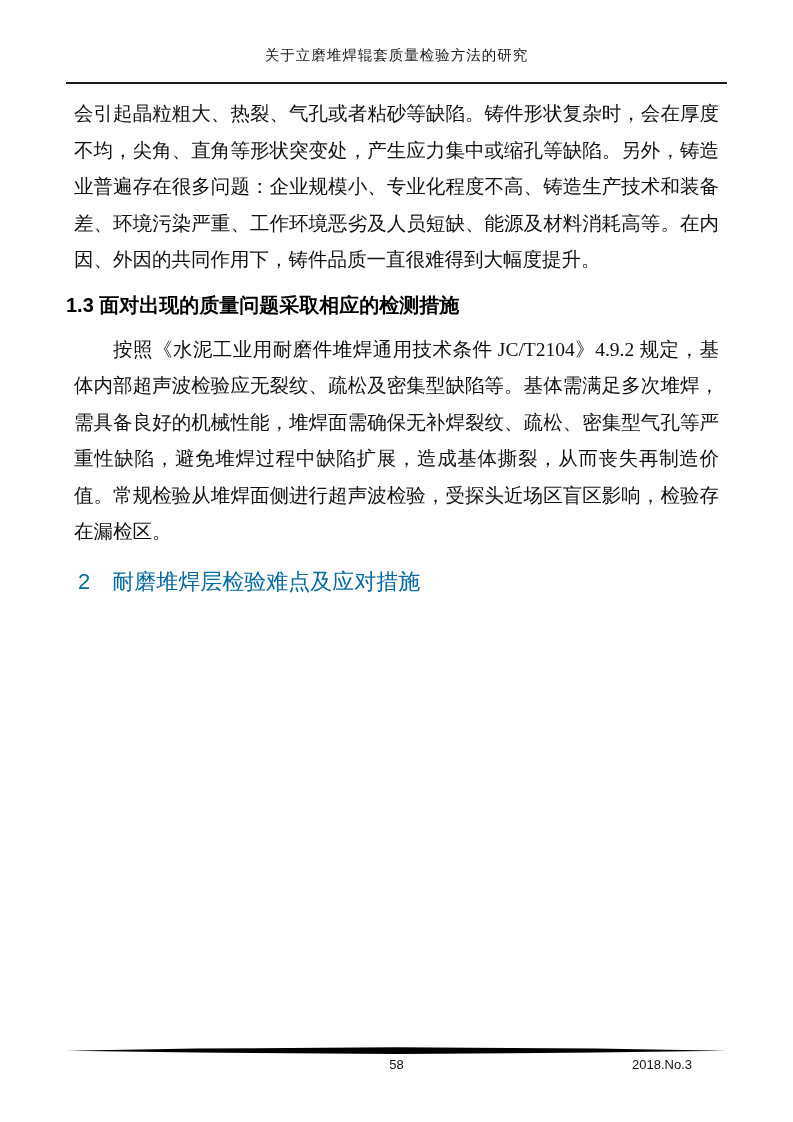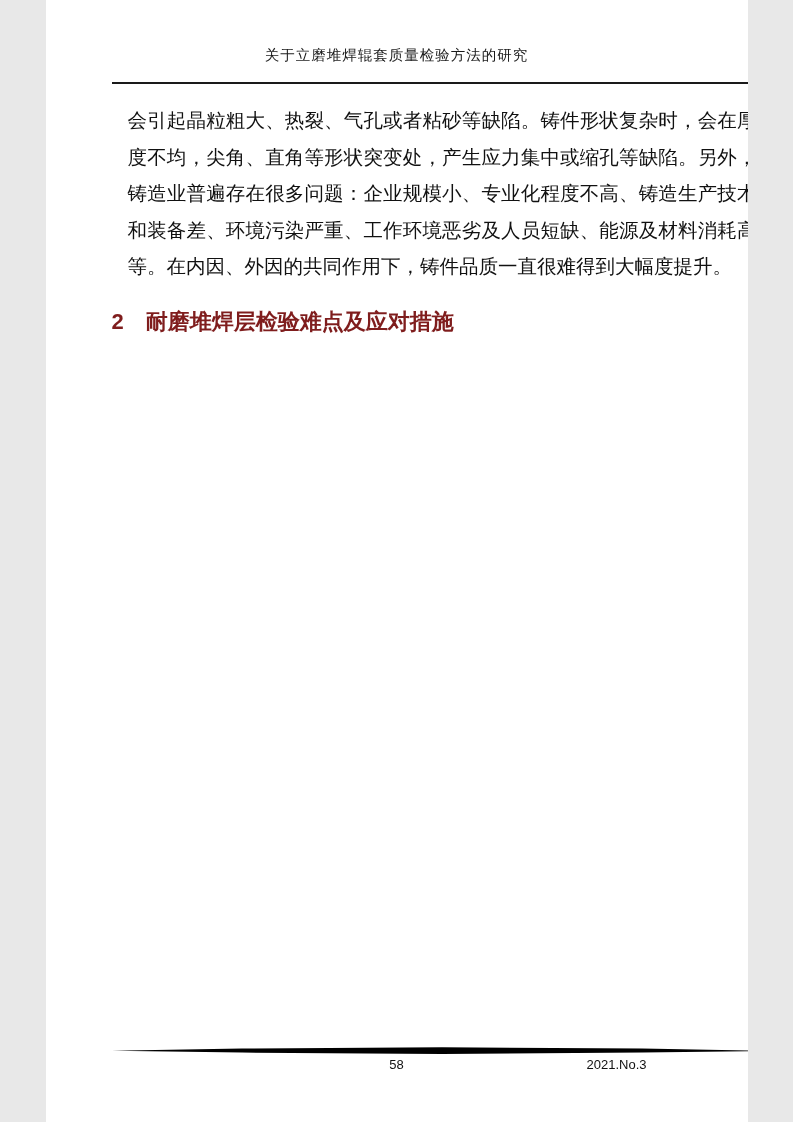--- a/index.html
+++ b/index.html
@@ -2,21 +2,21 @@
 <html><head>
 <meta charset="utf-8">
 <style>
   html, body {
     margin: 0;
     padding: 0;
     background: #e8e8e8;
   }
   .page {
     position: relative;
-    width: 702px;
+    width: 793px;
     height: 1122px;
     margin: 0 auto;
     background: #ffffff;
     color: #111111;
     font-family: "Liberation Serif", serif;
     overflow: hidden;
   }
   
   .running-header-title {
     position: absolute;
@@ -39,38 +39,37 @@
   
   .content {
     position: absolute;
     top: 88px;
     left: 66px;
     width: 661px;
     height: 948px;
     overflow: hidden;
   }
   .content p {
-    margin: 16px;
+    margin: 8px;
     font-size: 19.5px;
     line-height: 36.5px;
     text-align: justify;
     text-align-last: left;
     word-break: break-all;
-    font-family: Liberation Mono, monospace;
   }
   .content p.indent {
     text-indent: 2em;
   }
   .content h2 {
-    margin: 0;
+    margin: 12px;
     font-family: "Liberation Sans", sans-serif;
-    font-weight: bold;
+    font-weight: normal;
     font-size: 22px;
     line-height: 37px;
-    color: #7f1d1d;
+    color: #0369a1;
   }
   .content h3 {
     margin: 0;
     font-family: "Liberation Sans", sans-serif;
     font-weight: bold;
     font-size: 20px;
     line-height: 37px;
     color: #000000;
   }
   sup.cite {
@@ -109,30 +108,32 @@
 <body>
 
 <div class="page">
 
   <div class="running-header-title">关于立磨堆焊辊套质量检验方法的研究</div>
   <div class="header-rule"></div>
 
   <div class="content">
     <p>会引起晶粒粗大、热裂、气孔或者粘砂等缺陷。铸件形状复杂时，会在厚度不均，尖角、直角等形状突变处，产生应力集中或缩孔等缺陷。另外，铸造业普遍存在很多问题：企业规模小、专业化程度不高、铸造生产技术和装备差、环境污染严重、工作环境恶劣及人员短缺、能源及材料消耗高等。在内因、外因的共同作用下，铸件品质一直很难得到大幅度提升。</p>
 
+    <h3>1.3 面对出现的质量问题采取相应的检测措施</h3>
 
+    <p class="indent">按照《水泥工业用耐磨件堆焊通用技术条件 JC/T2104》4.9.2 规定，基体内部超声波检验应无裂纹、疏松及密集型缺陷等。基体需满足多次堆焊，需具备良好的机械性能，堆焊面需确保无补焊裂纹、疏松、密集型气孔等严重性缺陷，避免堆焊过程中缺陷扩展，造成基体撕裂，从而丧失再制造价值。常规检验从堆焊面侧进行超声波检验，受探头近场区盲区影响，检验存在漏检区。</p>
 
 
     <h2>2　耐磨堆焊层检验难点及应对措施</h2>
 
 
 
   </div>
 
   <svg class="footer-rule-svg" viewBox="0 0 661 10" preserveAspectRatio="none">
     <polygon points="0,4.8 130,2.6 330,1.2 530,2.6 661,4.8 530,6.6 330,8.0 130,6.6" fill="#000000"></polygon>
   </svg>
 
   <div class="footer-page-num">58</div>
 
-  <div class="footer-issue">2021.No.3</div>
+  <div class="footer-issue">2018.No.3</div>
 
 </div>
 
 </body></html>

